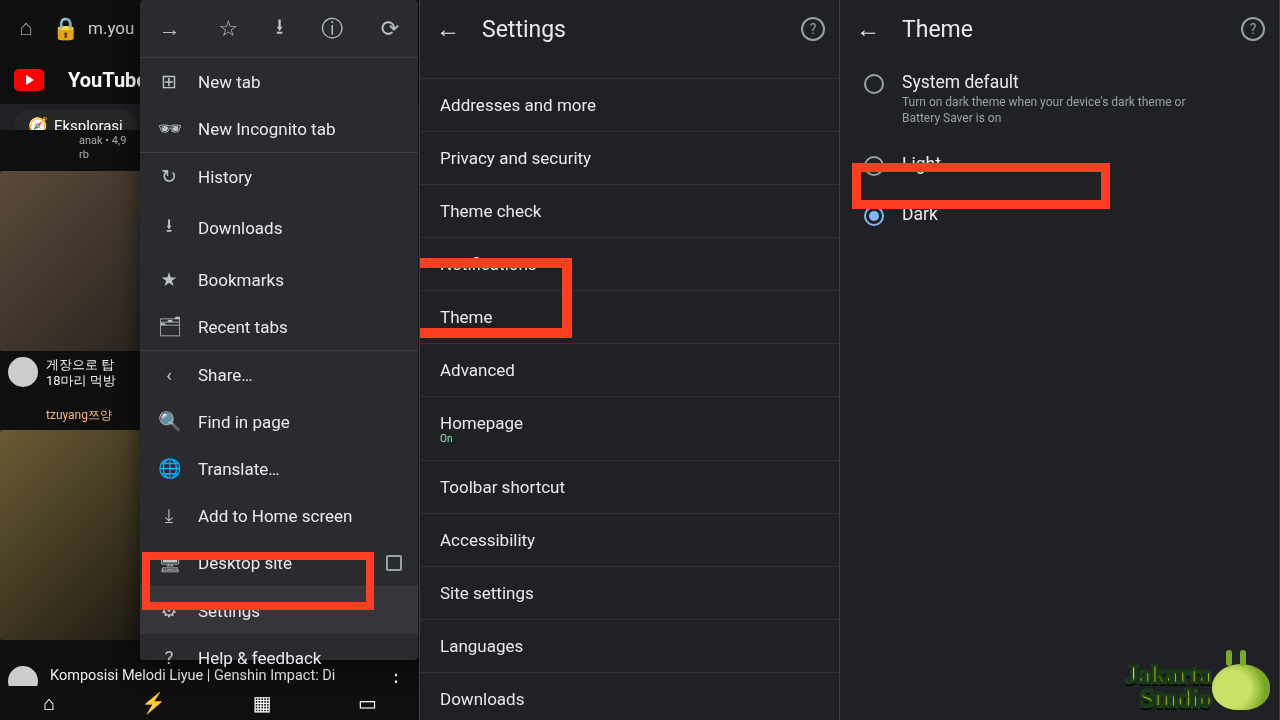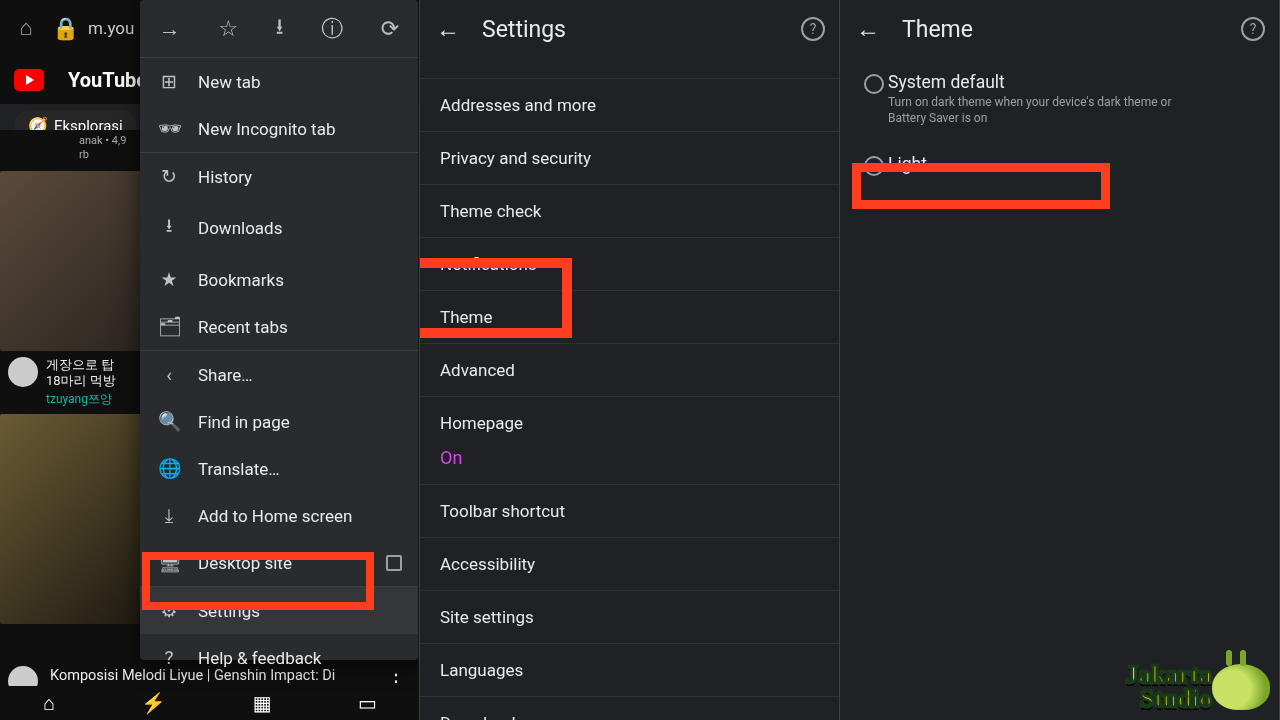--- a/index.html
+++ b/index.html
@@ -41,25 +41,25 @@
   .mitem .chk { position:absolute; right:16px; width:16px; height:16px; border:2px solid #9aa0a6; border-radius:2px;}
   .menu .sep { height:1px; background:#3c4043; margin:0;}
   .hl-red1 { position:absolute; border:8px solid #ff3d1f; pointer-events:none; }
 
   
   .p-head { display:flex; align-items:center; height:58px; padding:0 14px; gap:20px; }
   .p-head .back { font-size:24px; color:#e8eaed; width:28px; text-align:center; }
   .p-head .title { font-size:23px; font-weight:400; }
   .p-head .help { margin-left:auto; width:24px; height:24px; border:2px solid #9aa0a6; border-radius:50%; color:#9aa0a6; font-size:14px; display:flex; align-items:center; justify-content:center;}
   .srow { padding:16px 20px; font-size:17px; color:#e8eaed; border-top:1px solid #303134;}
-  .srow .sub { display:block; color:#d946ef; font-size:18px; margin-top:14px;}
+  .srow .sub { display:block; color:#86efac; font-size:10px; margin-top:0;}
   .hl-red2 { position:absolute; border:10px solid #ff3d1f; pointer-events:none; }
 
   
-  .trow { display:flex; align-items:flex-start; gap:4px; padding:14px 20px 14px 24px; }
+  .trow { display:flex; align-items:flex-start; gap:18px; padding:14px 20px 14px 24px; }
   .radio { width:20px; height:20px; border:2px solid #9aa0a6; border-radius:50%; margin-top:2px; flex-shrink:0; position:relative;}
   .radio.sel { border-color:#8ab4f8; }
   .radio.sel::after { content:""; position:absolute; inset:3px; background:#8ab4f8; border-radius:50%;}
   .trow .lbl { font-size:17.5px; color:#e8eaed; }
   .trow .desc { color:#9aa0a6; font-size:12px; line-height:1.35; margin-top:2px; max-width:320px;}
   .hl-red3 { position:absolute; border:9px solid #ff3d1f; pointer-events:none; }
 
   
   .wm { position:absolute; right:10px; bottom:8px; display:flex; align-items:center; }
   .wm-text { font-family: "Comic Sans MS", cursive; font-weight:900; font-size:26px; line-height:.95; color:#fff200;
@@ -90,21 +90,21 @@
       <span>Eksplorasi</span>
     </div>
 
     <div class="feed">
       <div class="vid-meta">anak • 4,9 rb</div>
       <div class="thumb"></div>
       <div class="vid-title">
         <span class="avatar"></span>
         <span>게장으로 탑</span><br>
         <span>18마리 먹방</span>
-        <div style="color:#14b8a6;font-size:12px;margin-top:2px">tzuyang쯔양</div>
+        <div style="color:#fdba74;font-size:12px;margin-top:18px">tzuyang쯔양</div>
       </div>
       <div class="thumb t2"></div>
     </div>
 
     <div class="bottom-title">
       <span class="avatar"></span>
       <span>Komposisi Melodi Liyue | Genshin Impact: Di</span>
       <span class="dots">⋮</span>
     </div>
     <div class="bottom-nav">
@@ -216,20 +216,24 @@
       <span class="radio"></span>
       <div>
         <div class="lbl">System default</div>
         <div class="desc">Turn on dark theme when your device's dark theme or Battery Saver is on</div>
       </div>
     </div>
     <div class="trow">
       <span class="radio"></span>
       <div class="lbl">Light</div>
     </div>
+    <div class="trow">
+      <span class="radio sel"></span>
+      <div class="lbl">Dark</div>
+    </div>
     <div class="hl-red3" style="top:163px; left:12px; width:258px; height:46px;"></div>
   </div>
 
   <div class="wm">
     <div class="wm-text">
       <span>Jakarta</span><br><span>Studio</span>
     </div>
     <div class="wm-snail"></div>
   </div>
 </div>

